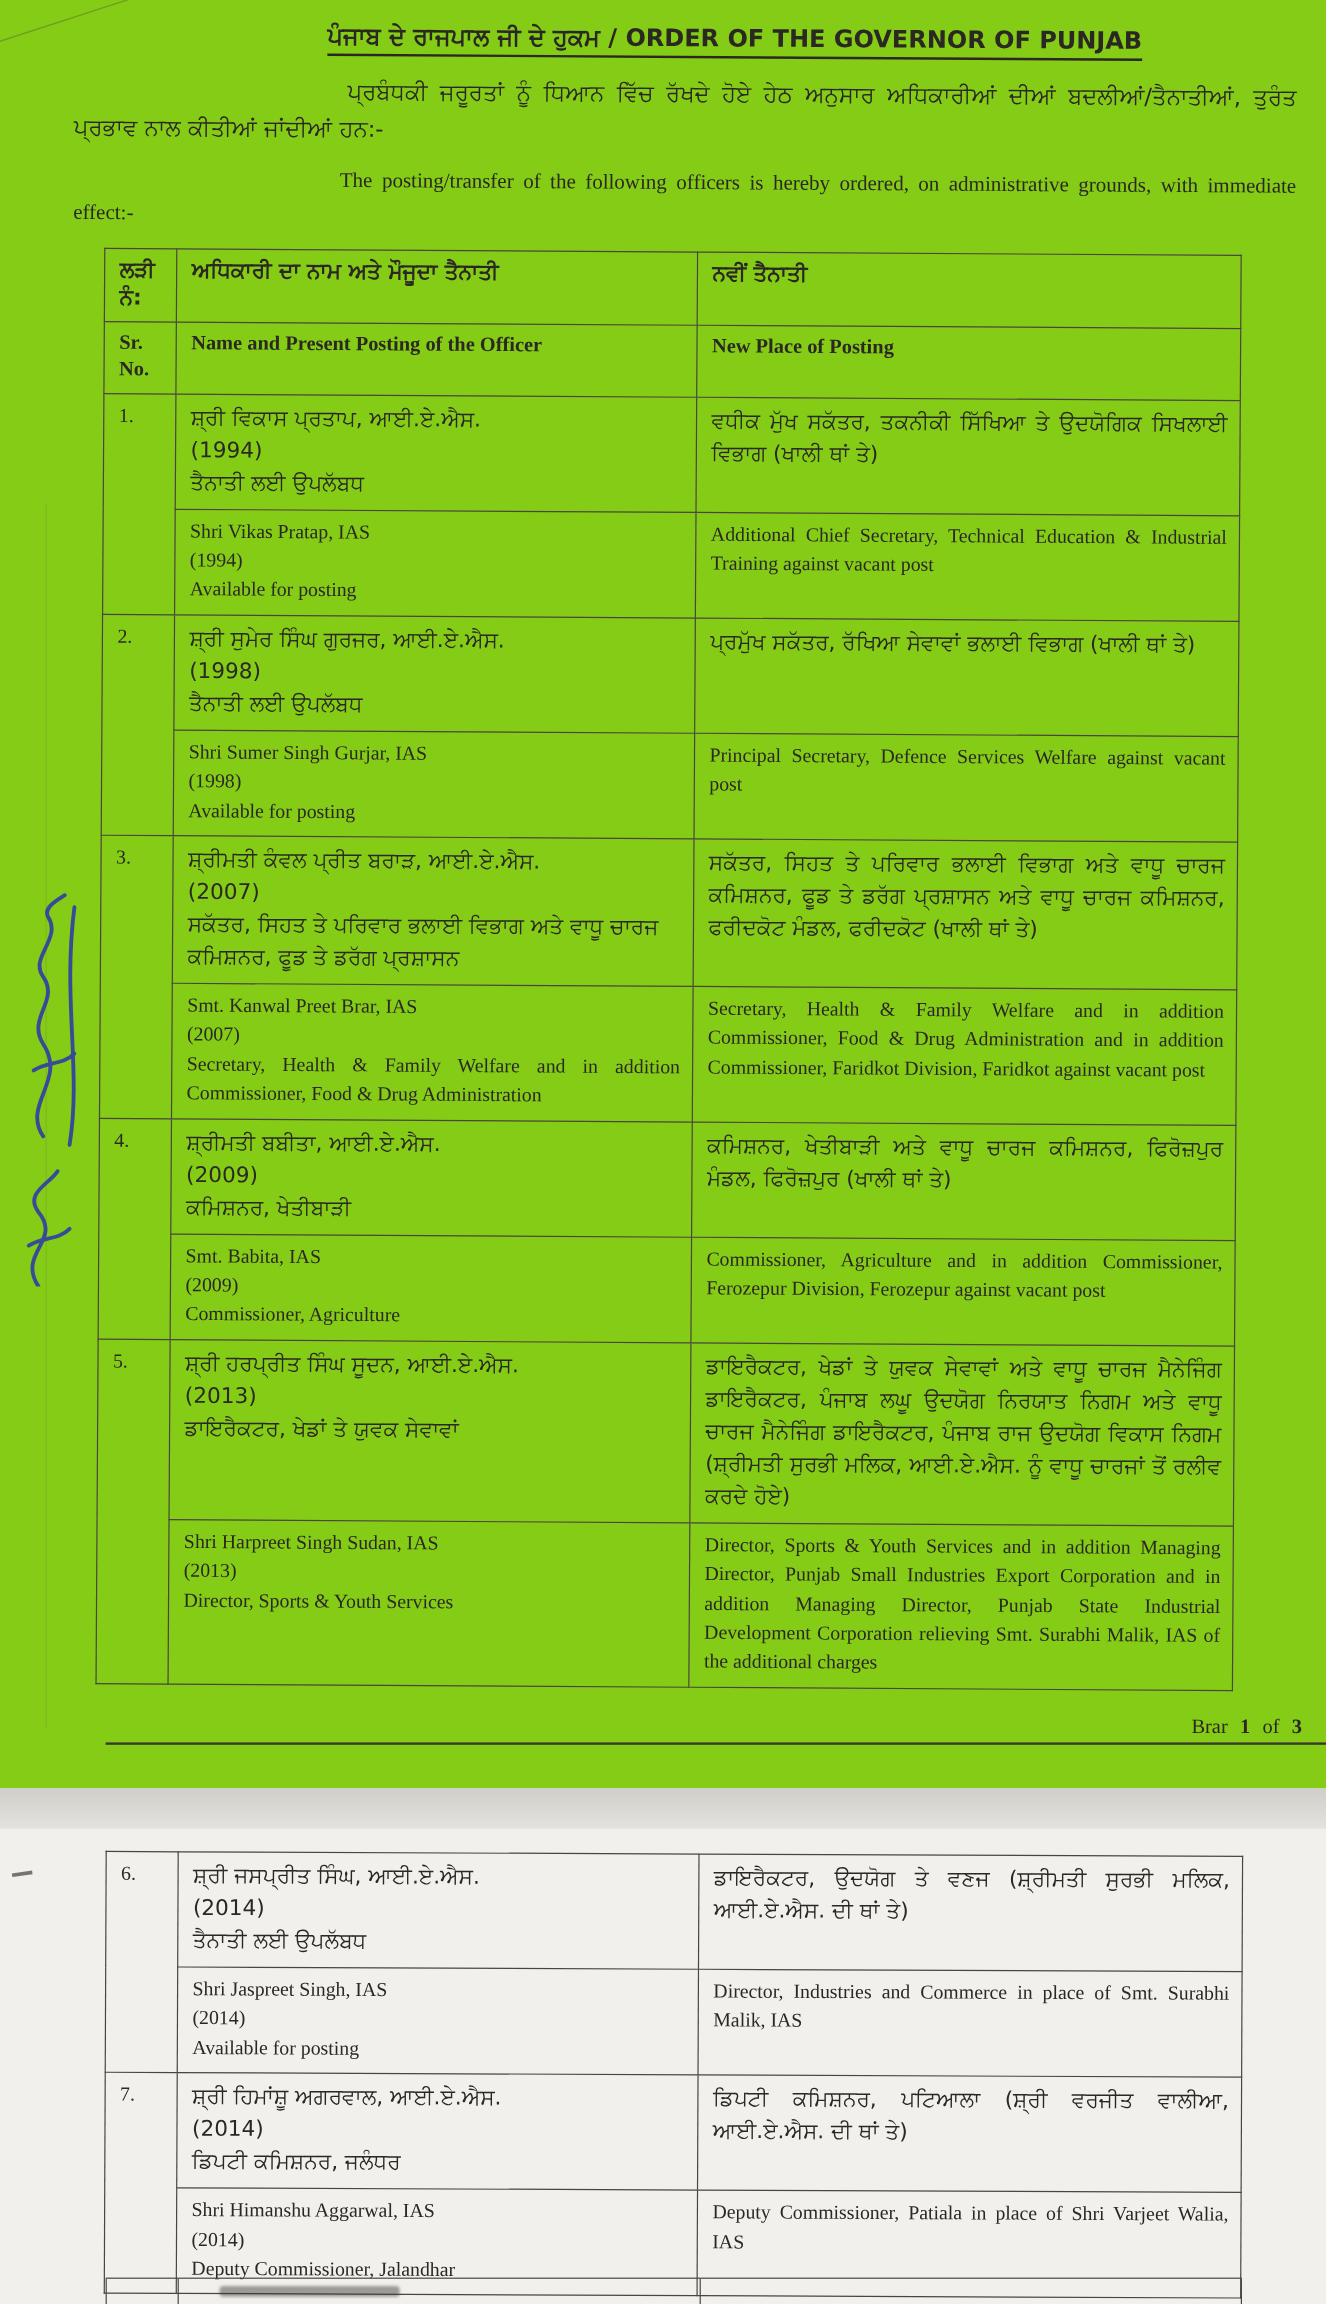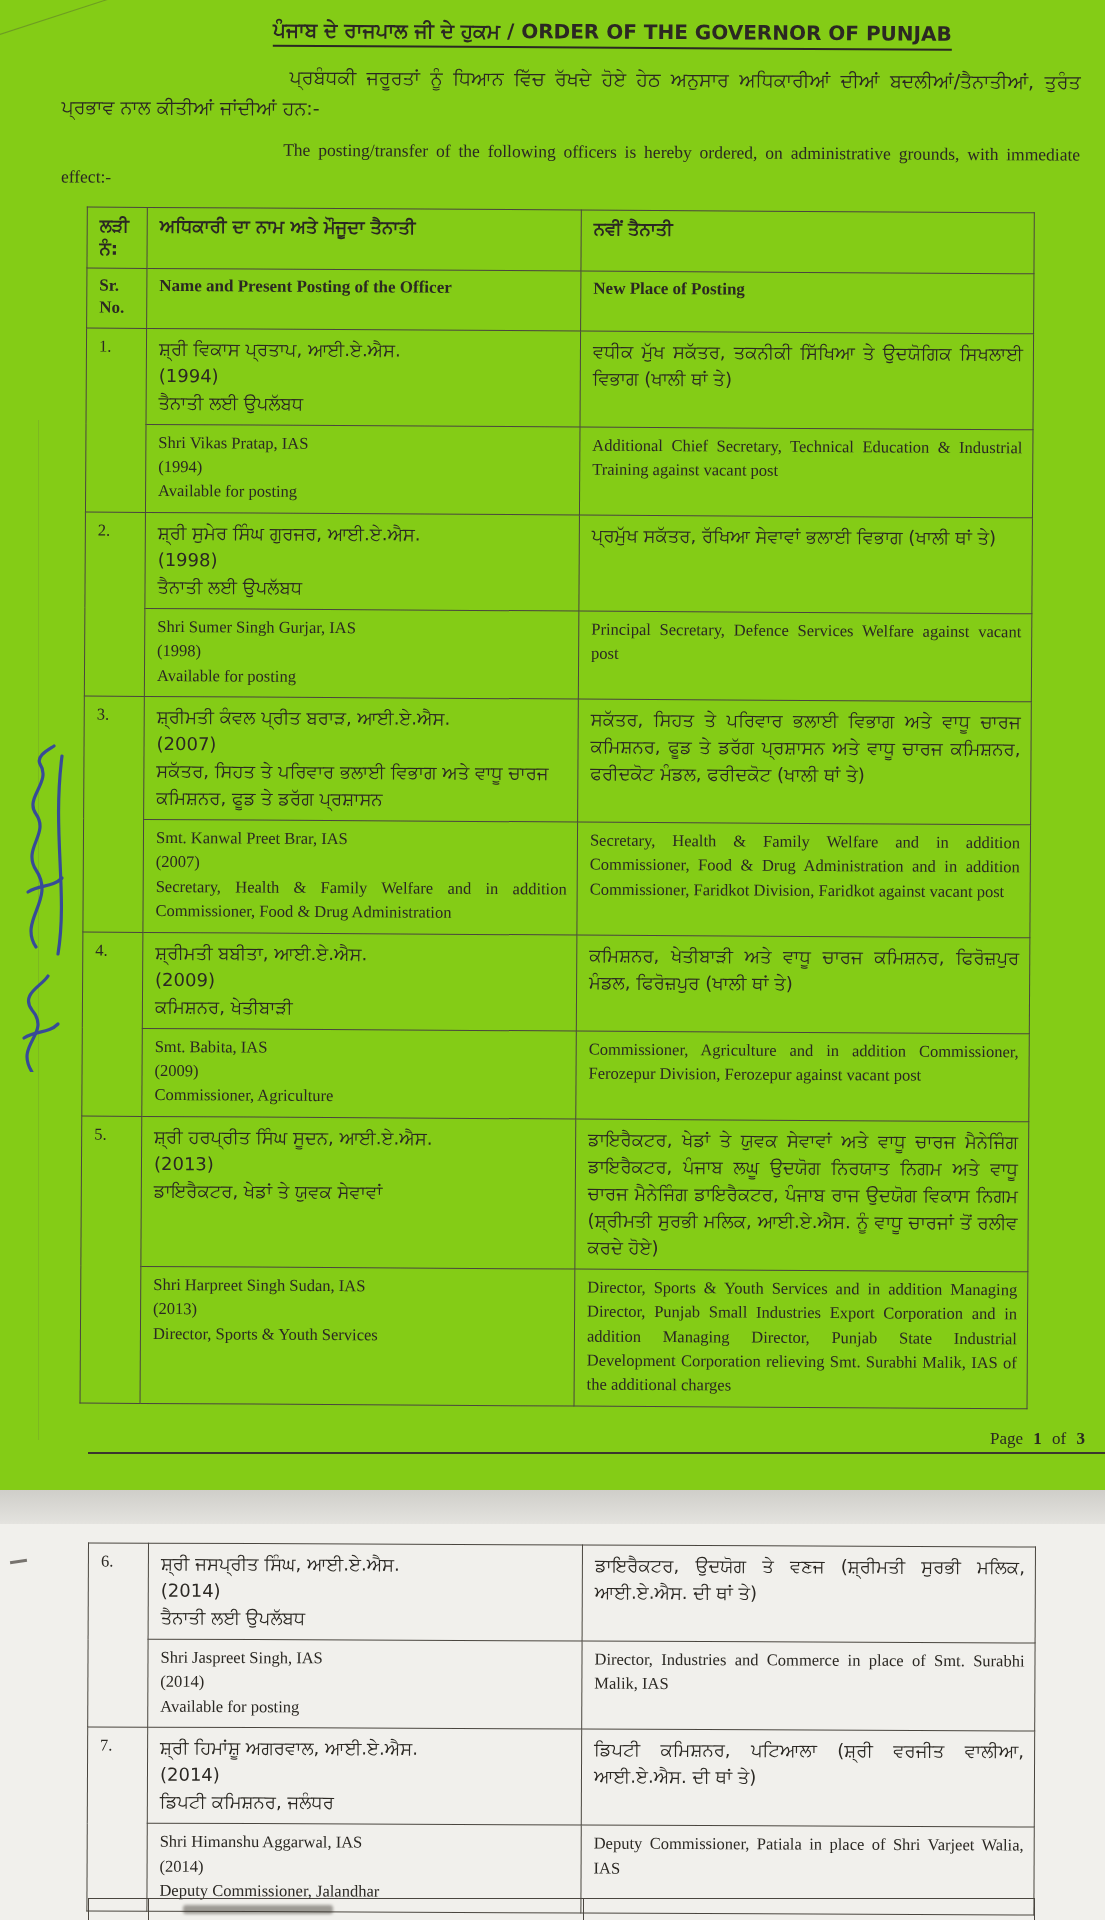--- a/index.html
+++ b/index.html
@@ -152,21 +152,21 @@
         <td class="cell en">Shri Harpreet Singh Sudan, IAS
 (2013)
 Director, Sports &amp; Youth Services</td>
         <td class="cell en just">Director, Sports &amp; Youth Services and in addition Managing Director, Punjab Small Industries Export Corporation and in addition Managing Director, Punjab State Industrial Development Corporation relieving Smt. Surabhi Malik, IAS of the additional charges</td>
       </tr>
       </tbody>
     </table>
   </div>
 
   <div class="footer">
-    <span>Page</span>
+    <span>Brar</span>
     <span><b>1</b></span>
     <span>of</span>
     <span><b>3</b></span>
   </div>
 </div>
 
 <svg class="signature" width="72" height="330" viewBox="0 0 72 330">
   <g fill="none" stroke="#2f3ea6" stroke-width="3.2" stroke-linecap="round" opacity="0.9">
     <path d="M30 205 C 12 178, 50 158, 30 128 C 16 106, 44 92, 30 72 C 18 56, 46 40, 34 22 C 30 14, 42 8, 48 4"></path>
     <path d="M22 150 C 34 142, 46 146, 56 136"></path>

